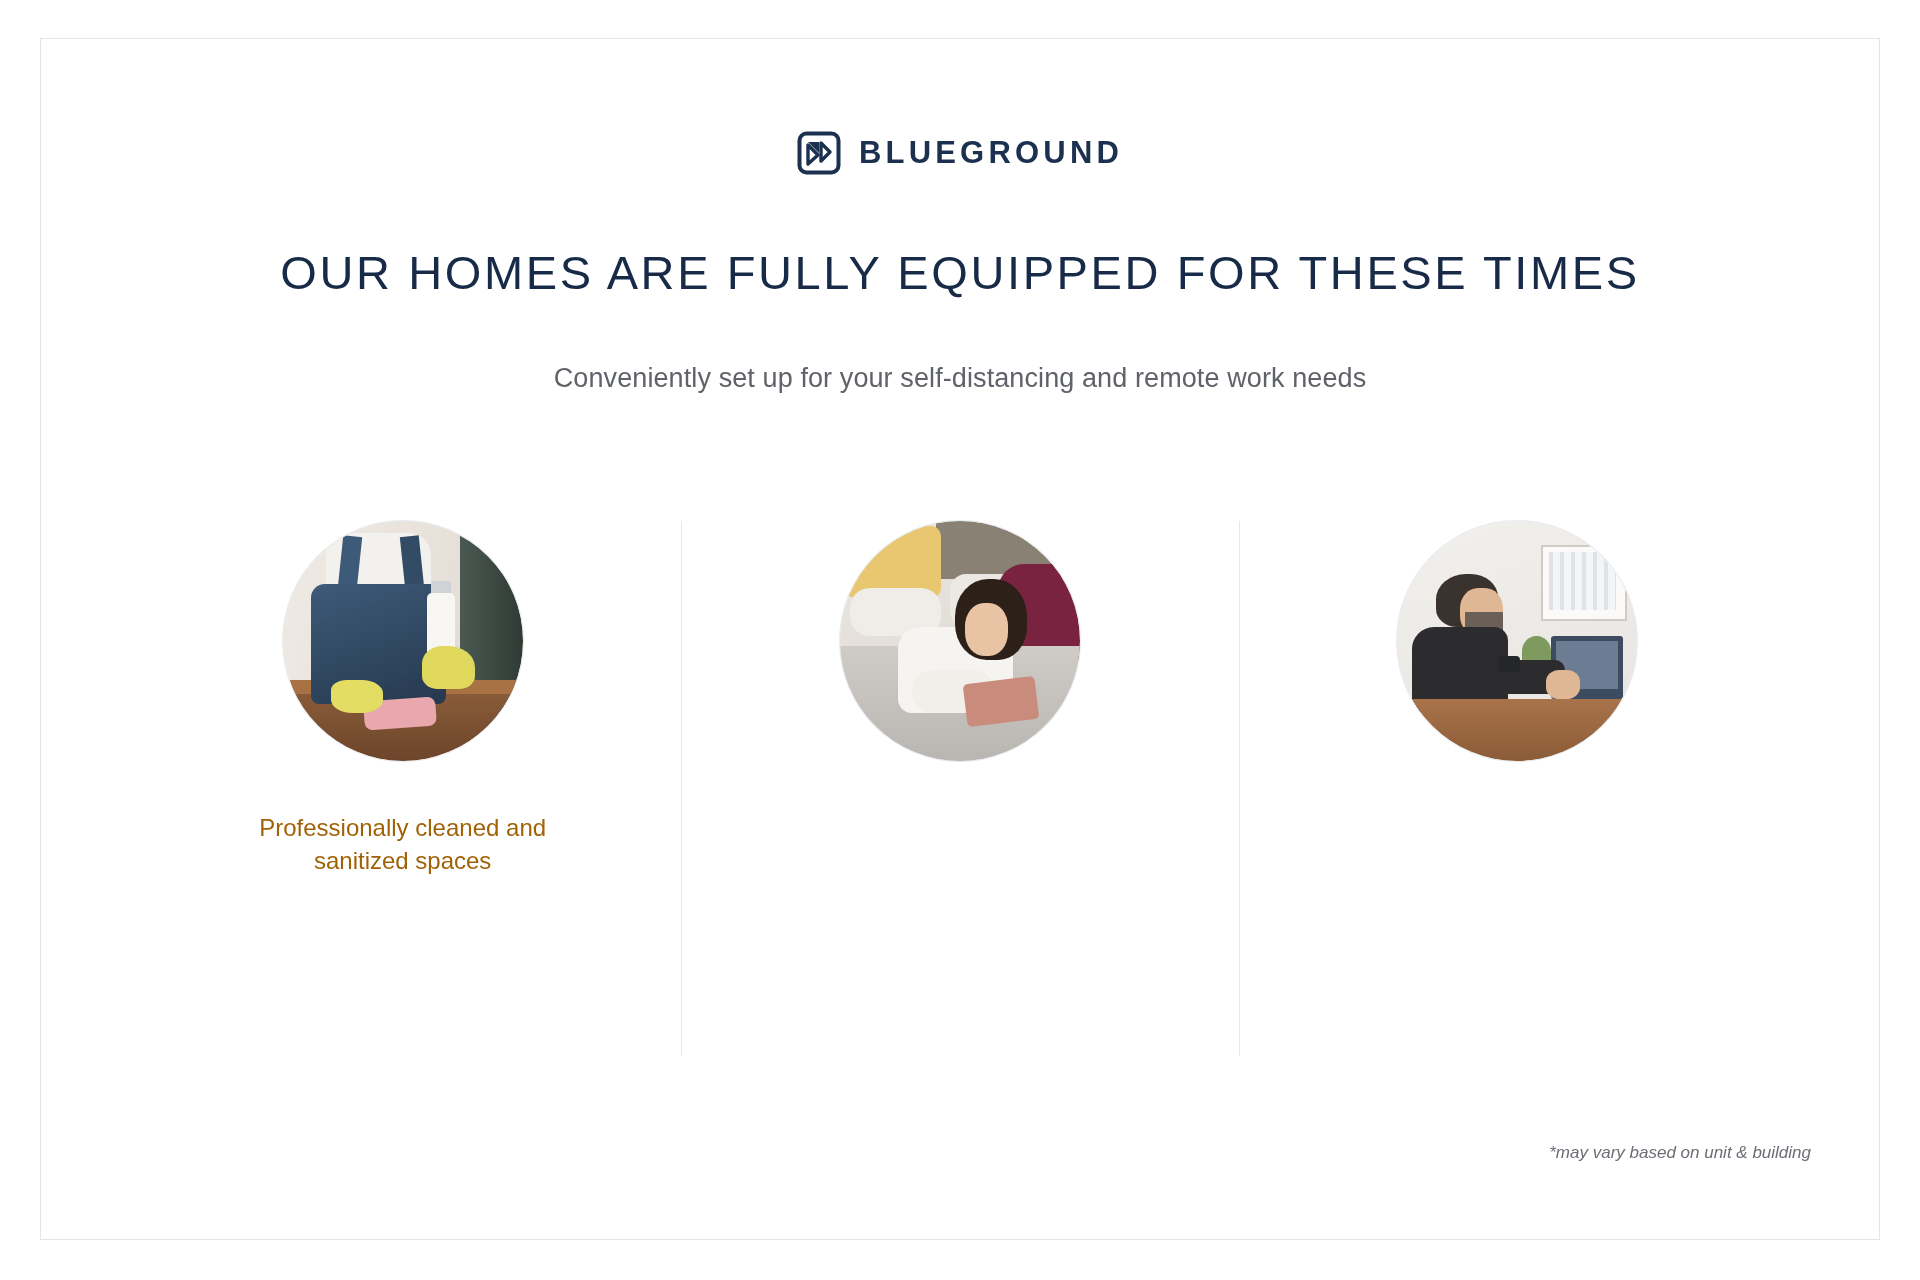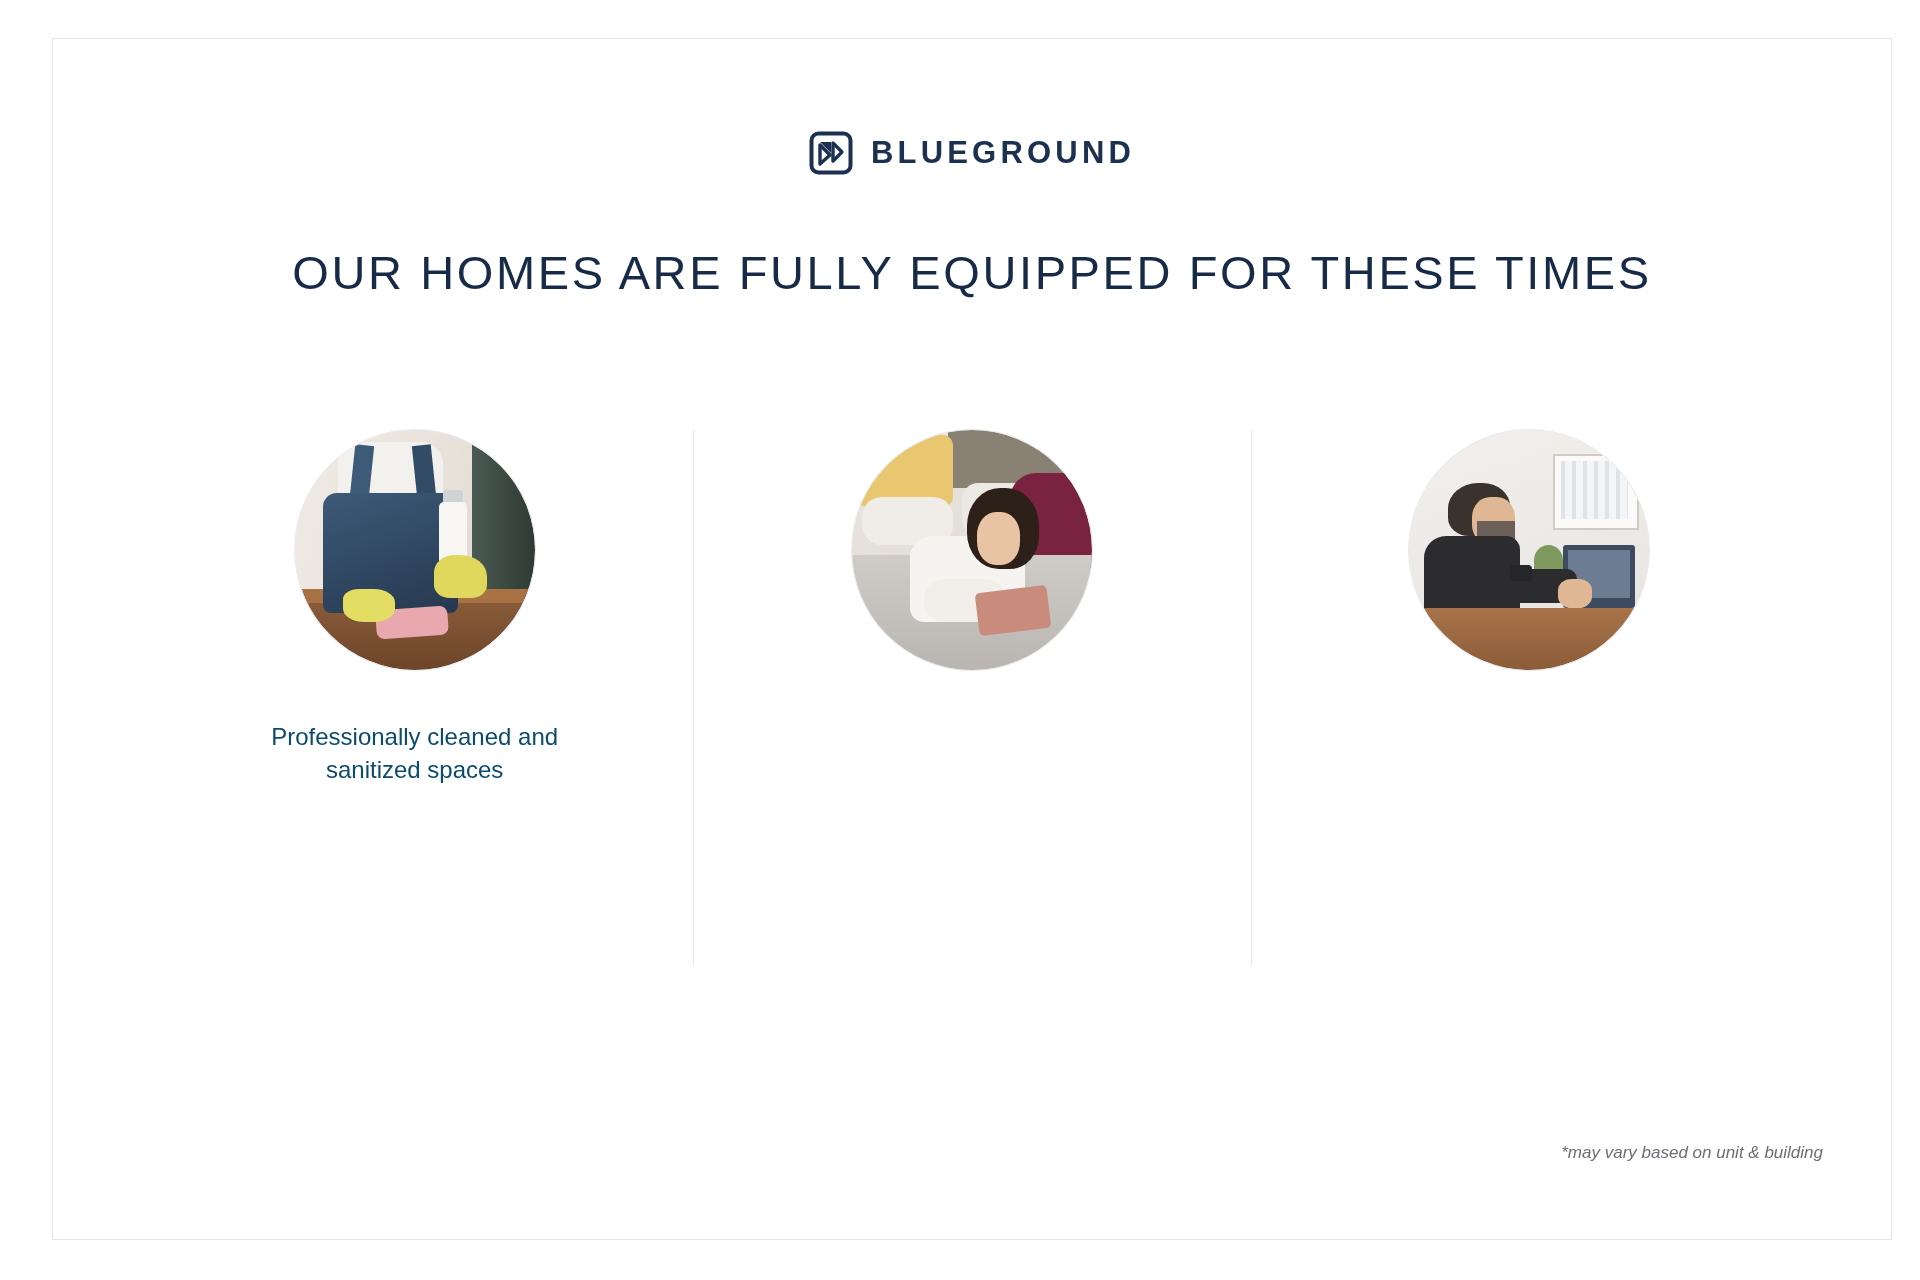--- a/index.html
+++ b/index.html
@@ -24,21 +24,20 @@
   .card {
     position: relative;
     width: 100%;
     height: 100%;
     border: 1px solid #e2e5e9;
     background: #ffffff;
     box-sizing: border-box;
     display: flex;
     flex-direction: column;
     align-items: center;
-    margin-left: 12px;
   }
 
   
   .brand {
     margin-top: 92px;
     display: flex;
     align-items: center;
     gap: 18px;
   }
   .brand-mark {
@@ -116,21 +115,21 @@
     position: absolute;
     inset: 0;
     border-radius: 50%;
     overflow: hidden;
   }
 
   .caption {
     margin-top: 50px;
     font-size: 24px;
     line-height: 1.38;
-    color: #0c4a6e;
+    color: #a16207;
     text-align: center;
     max-width: 300px;
   }
 
   
   .footnote {
     position: absolute;
     right: 68px;
     bottom: 76px;
     font-size: 17px;
@@ -214,20 +213,21 @@
           <rect x="2.5" y="2.5" width="39" height="39" rx="7" ry="7" fill="none" stroke="#1c3050" stroke-width="4"></rect>
           <path d="M11 11 L22 11 L22 22 Z" fill="#1c3050"></path>
           <path d="M11 33 L11 14 L21 24 Z" fill="none" stroke="#1c3050" stroke-width="3.4" stroke-linejoin="round"></path>
           <path d="M24 12 L33 21 L24 30 Z" fill="none" stroke="#1c3050" stroke-width="3.4" stroke-linejoin="round"></path>
         </svg>
       </span>
       <span class="brand-name">BLUEGROUND</span>
     </div>
 
     <h1 class="headline">OUR HOMES ARE FULLY EQUIPPED FOR THESE TIMES</h1>
+    <p class="subhead">Conveniently set up for your self-distancing and remote work needs</p>
 
     <div class="columns">
 
       <div class="col">
         <div class="photo">
           <div class="inner">
             <span class="layer p1-wall"></span>
             <span class="layer p1-door"></span>
             <span class="layer p1-counter"></span>
             <span class="layer p1-counter2"></span>

